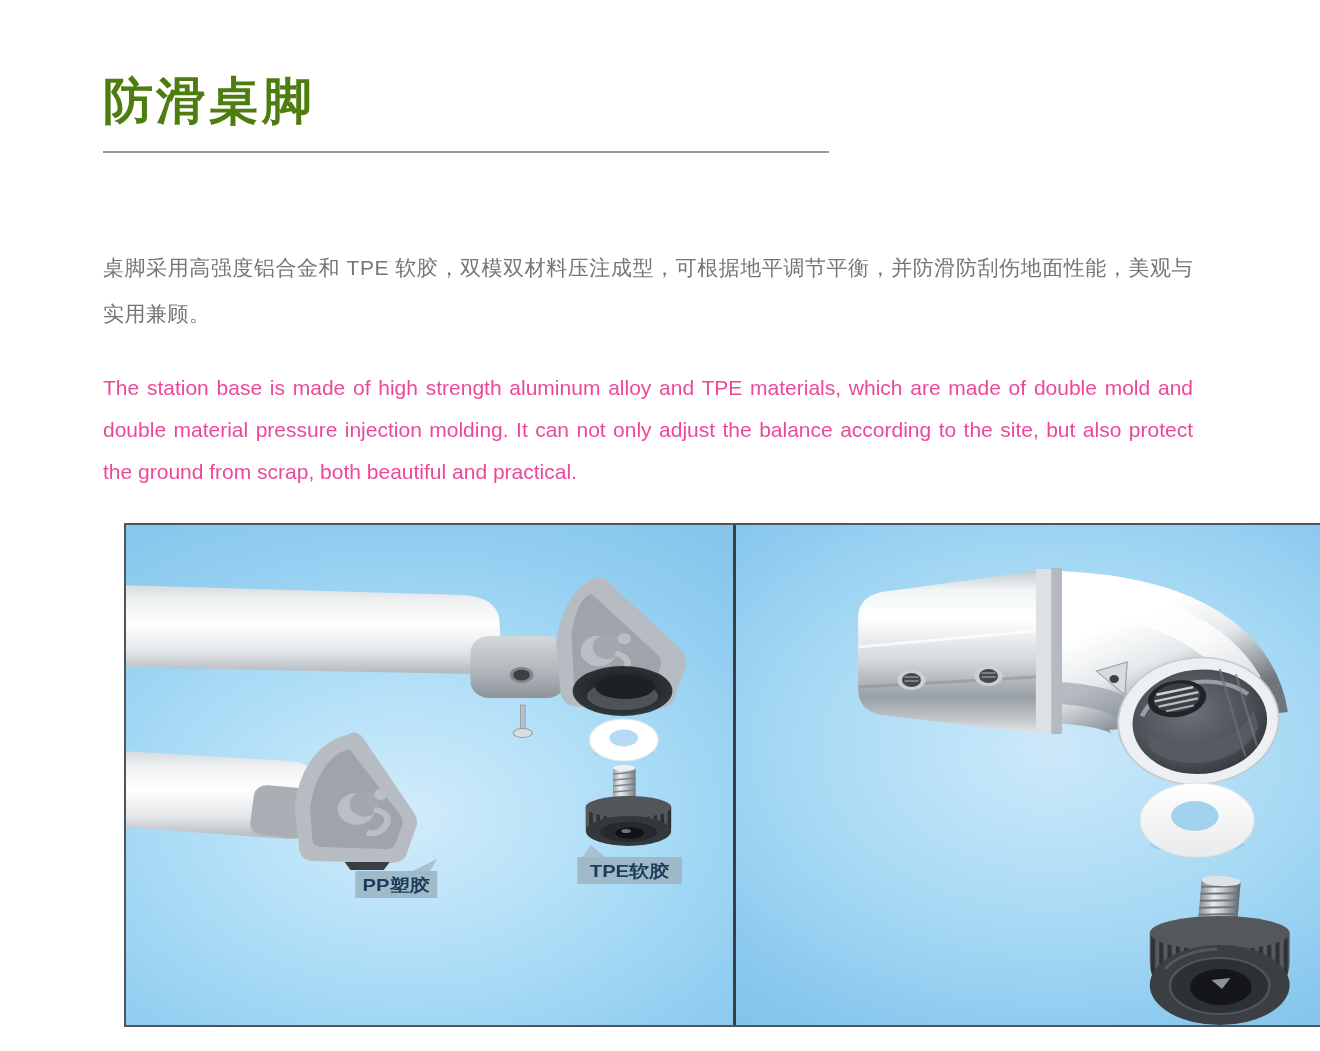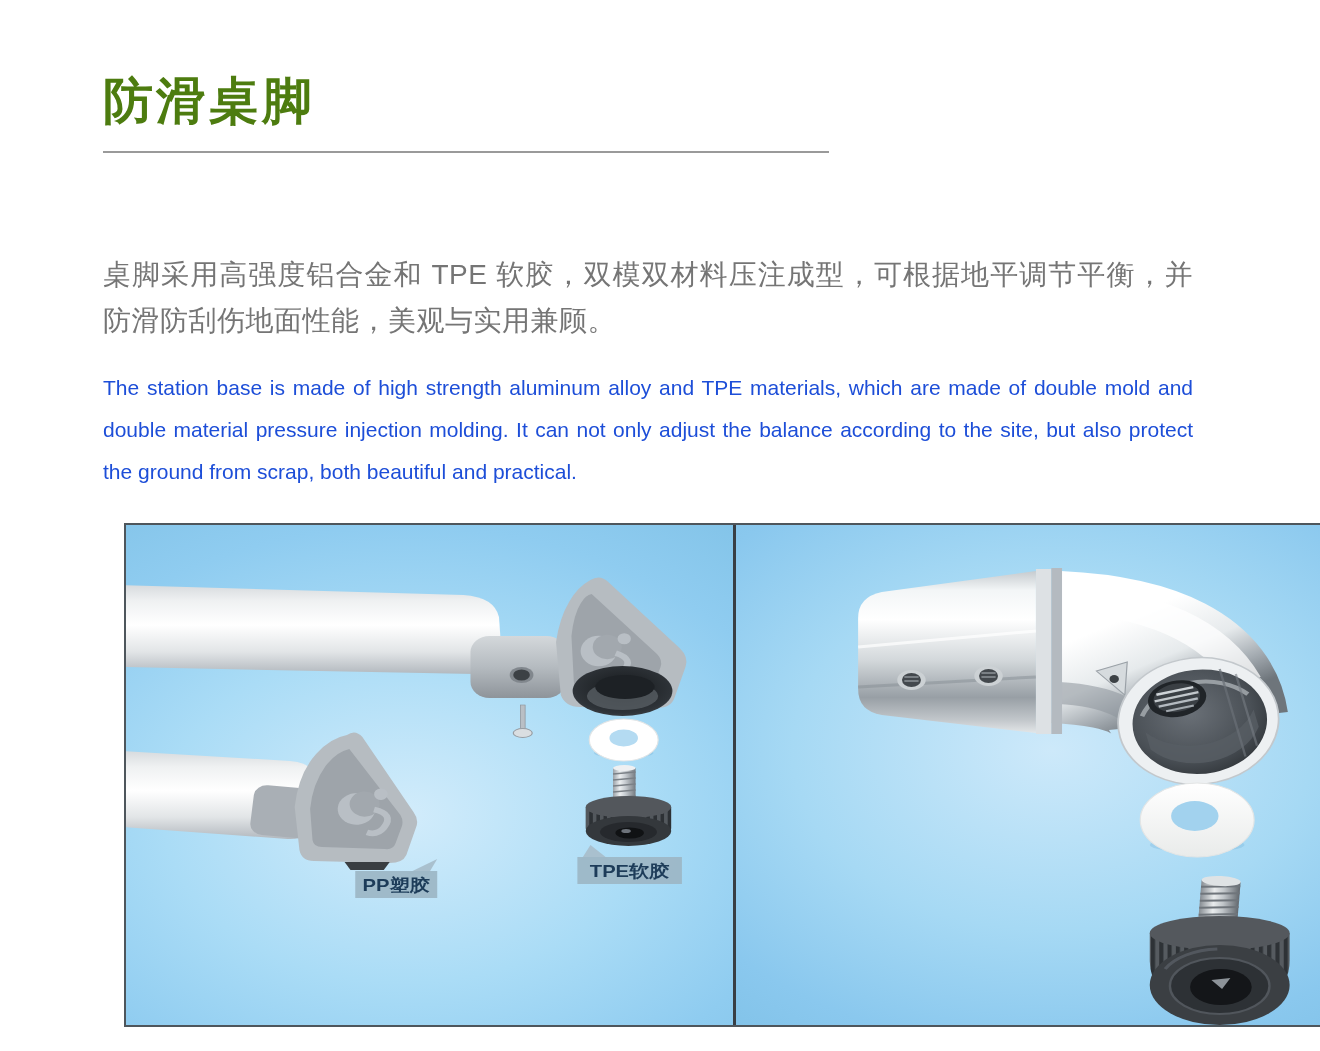--- a/index.html
+++ b/index.html
@@ -9,25 +9,25 @@
   }
   .page-title{
     position:absolute;left:103px;top:40px;
     font-size:50px;font-weight:700;color:#4d7c0f;letter-spacing:3px;line-height:1.1;
   }
   .title-divider{
     position:absolute;left:103px;top:151px;width:726px;height:2px;background:#9a9a9a;
   }
   .intro-zh{
     position:absolute;left:103px;top:224px;width:1090px;
-    font-size:28px;color:#757575;line-height:46px;text-align:justify;letter-spacing:.5px;
+    font-size:21px;color:#757575;line-height:46px;text-align:justify;letter-spacing:.5px;
   }
   .intro-en{
     position:absolute;left:103px;top:346px;width:1090px;
-    font-size:21px;color:#1d4ed8;line-height:42px;text-align:justify;
+    font-size:21px;color:#ec4899;line-height:42px;text-align:justify;
   }
   .figure{
     position:absolute;left:124px;top:523px;width:1221px;height:504px;
     border:2px solid #4e565c;box-sizing:border-box;display:flex;
   }
   .panel{position:relative;flex:1 1 0;overflow:hidden;}
   .panel-left{
     background:radial-gradient(95% 80% at 46% 58%, #d2ecfb 0%, #aadcf6 42%, #8fccf0 72%, #7fc1e6 100%);
   }
   .panel-right{

